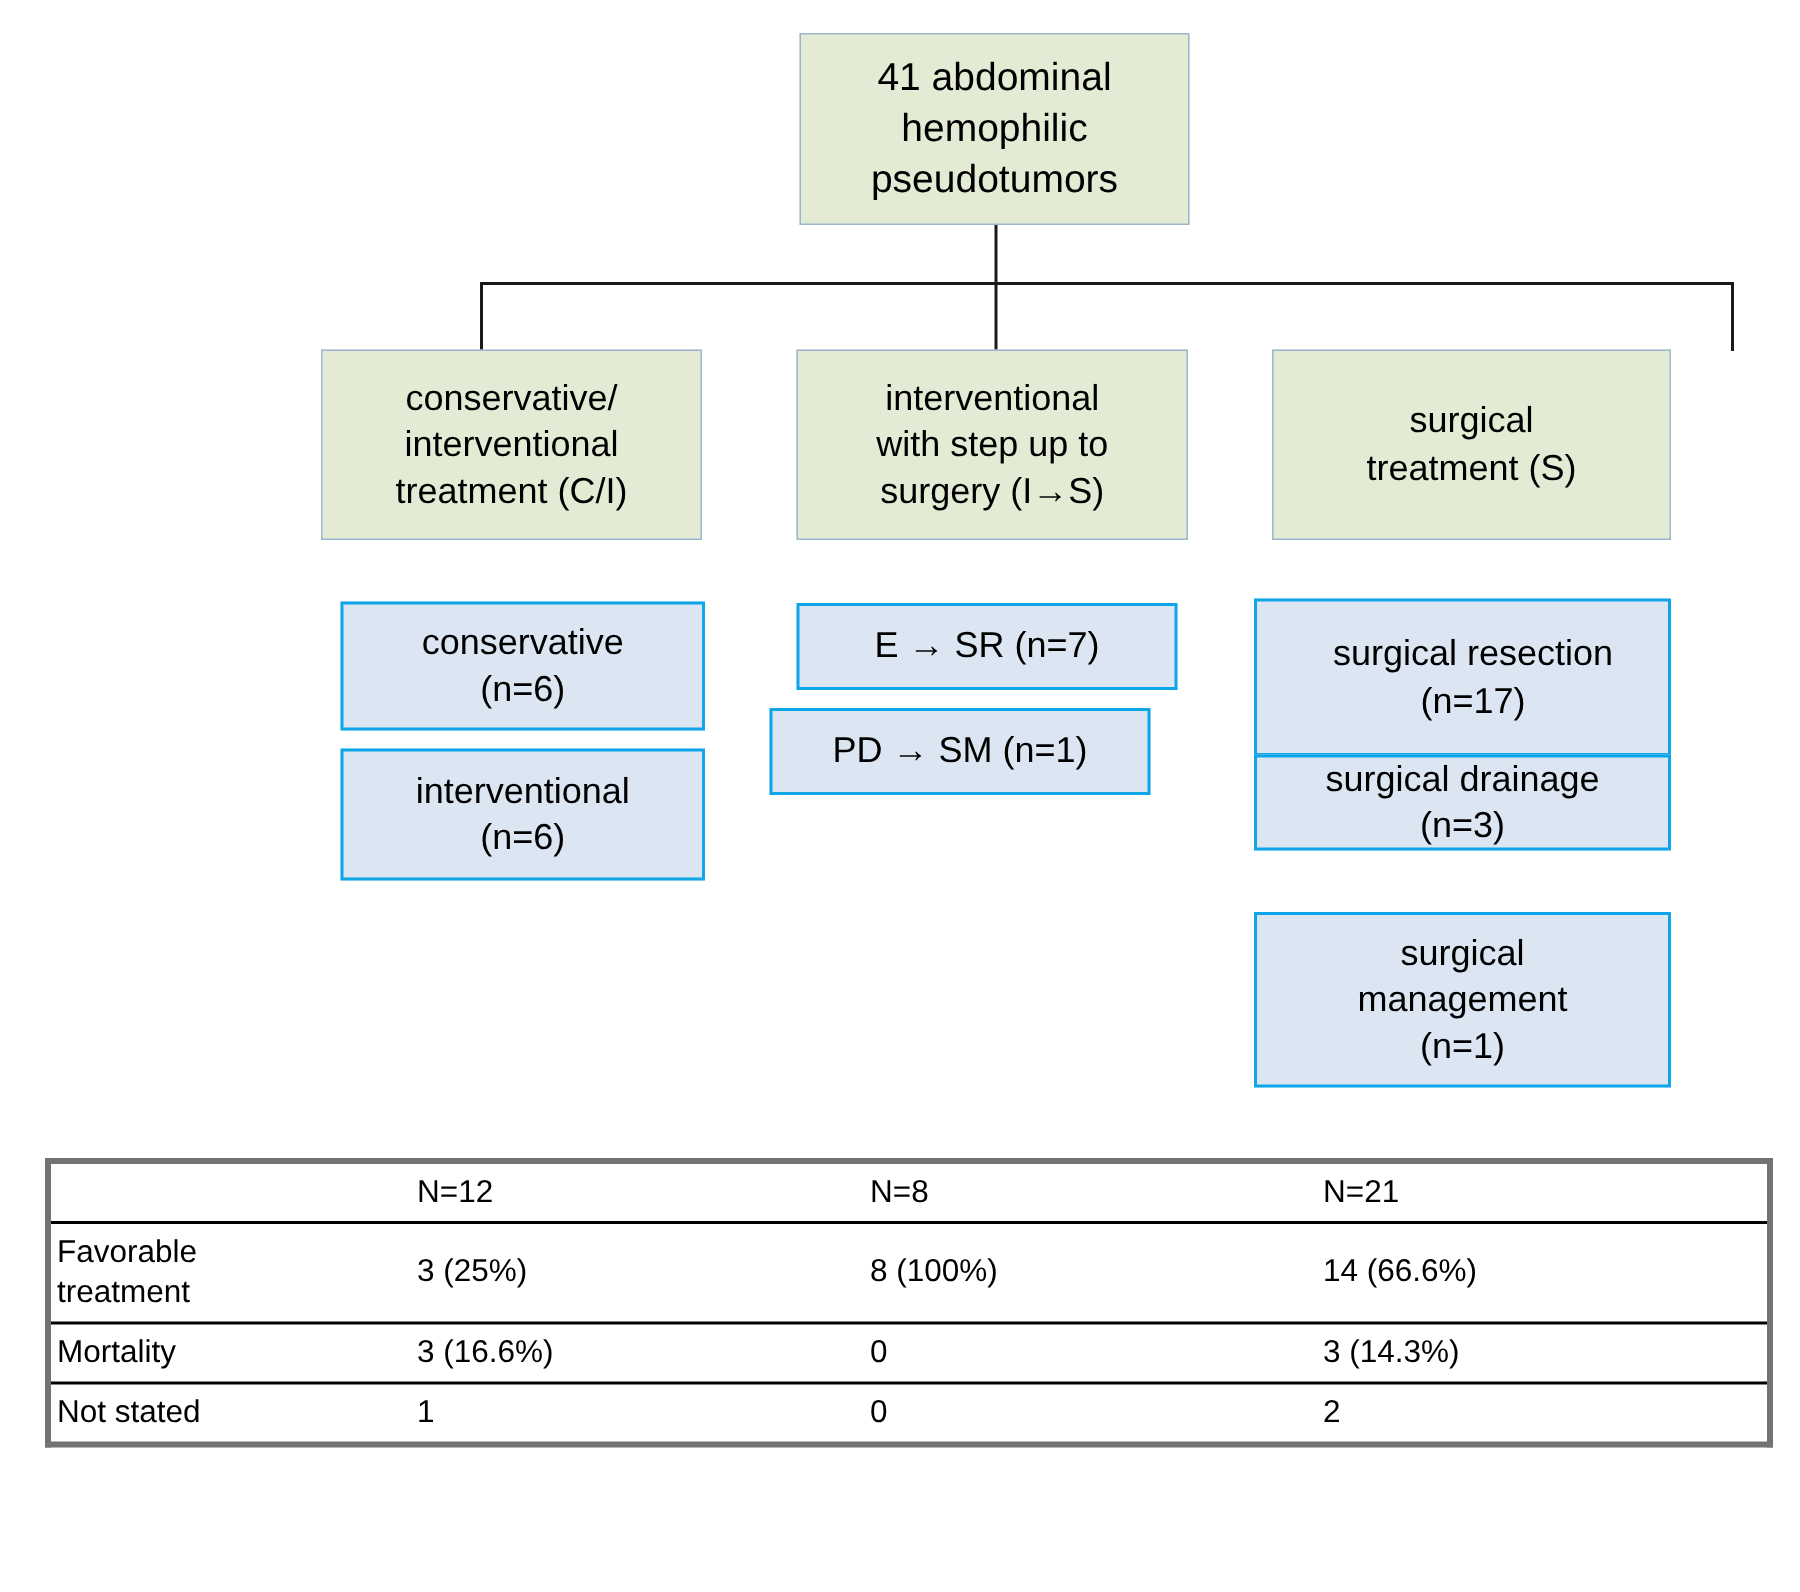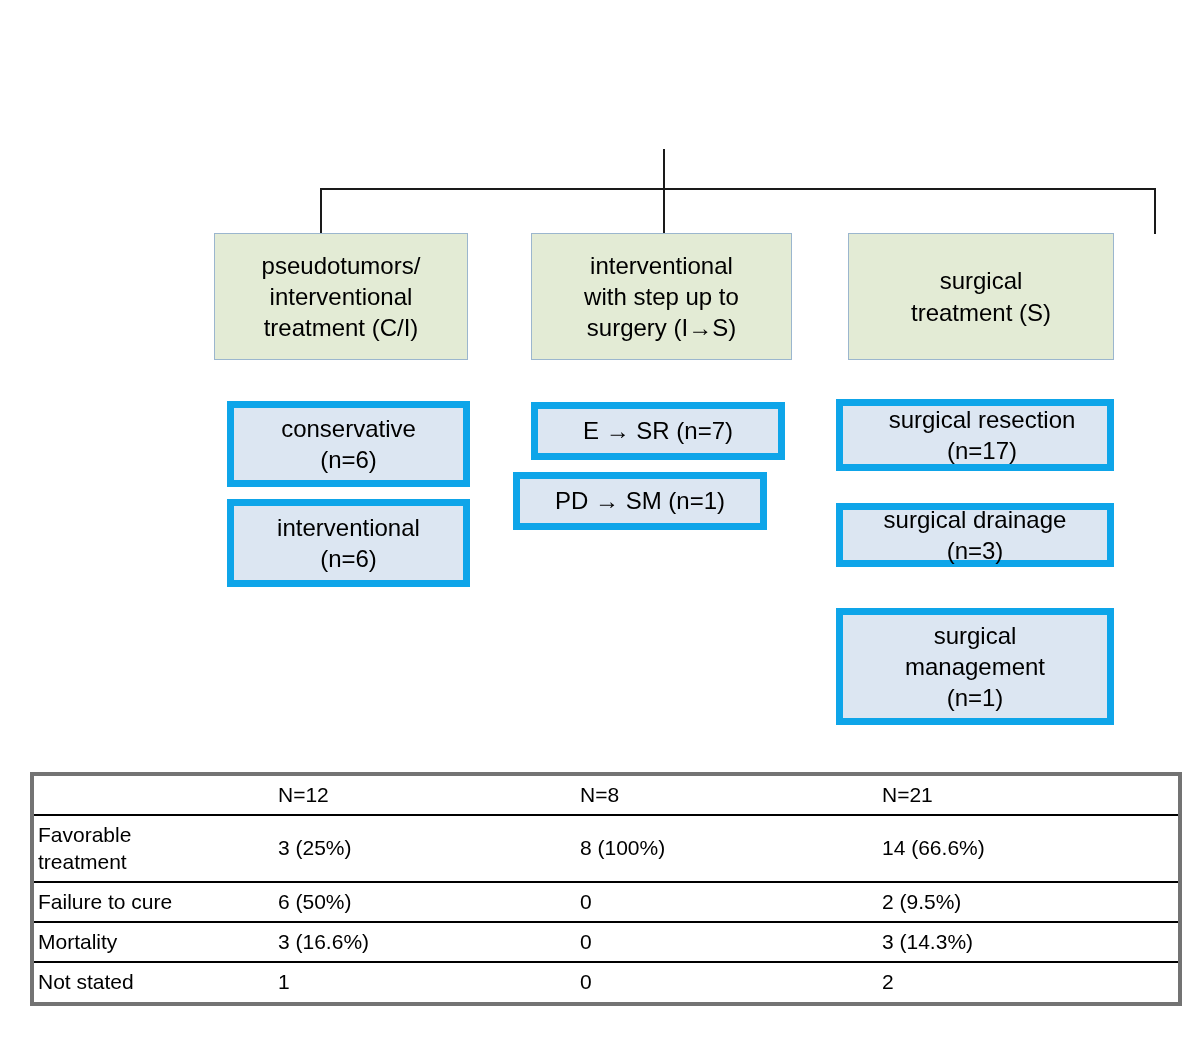--- a/index.html
+++ b/index.html
@@ -30,21 +30,21 @@
     line-height: 1.30;
     white-space: pre-line;
     padding: 2px 6px;
   }
   .node.green {
     background: #E3EBD5;
     border: 1px solid #9BB6CE;
   }
   .node.blue {
     background: #DCE6F2;
-    border: 7px solid #0ea5e9;
+    border: 2px solid #0ea5e9;
   }
   .node-label {
     display: block;
     white-space: pre-line;
   }
 
   
   .line {
     position: absolute;
     background: #1a1a1a;
@@ -79,23 +79,28 @@
 <body>
 
 <div id="canvas">
 
   <div class="line v" style="left:663px; top:149px; height:40px;"></div>
   <div class="line h" style="left:320px; top:188px; width:835px;"></div>
   <div class="line v" style="left:320px; top:188px; height:46px;"></div>
   <div class="line v" style="left:663px; top:188px; height:46px;"></div>
   <div class="line v" style="left:1154px; top:188px; height:46px;"></div>
 
+  <div class="node green" style="left:533px; top:22px; width:260px; height:128px; font-size:26px;">
+    <span class="node-label">41 abdominal
+hemophilic
+pseudotumors</span>
+  </div>
 
   <div class="node green" style="left:214px; top:233px; width:254px; height:127px; font-size:24px;">
-    <span class="node-label">pseudotumors/
+    <span class="node-label">conservative/
 interventional
 treatment (C/I)</span>
   </div>
 
   <div class="node green" style="left:531px; top:233px; width:261px; height:127px; font-size:24px;">
     <span class="node-label">interventional
 with step up to
 surgery (I→S)</span>
   </div>
 
@@ -113,21 +118,21 @@
 (n=6)</span>
   </div>
 
   <div class="node blue" style="left:531px; top:402px; width:254px; height:58px; font-size:24px;">
     <span class="node-label">E → SR (n=7)</span>
   </div>
   <div class="node blue" style="left:513px; top:472px; width:254px; height:58px; font-size:24px;">
     <span class="node-label">PD → SM (n=1)</span>
   </div>
 
-  <div class="node blue" style="left:836px; top:399px; width:278px; height:72px; font-size:24px;padding-left:20px;">
+  <div class="node blue" style="left:836px; top:399px; width:278px; height:105px; font-size:24px;padding-left:20px;">
     <span class="node-label">surgical resection
 (n=17)</span>
   </div>
   <div class="node blue" style="left:836px; top:503px; width:278px; height:64px; font-size:24px;">
     <span class="node-label">surgical drainage
 (n=3)</span>
   </div>
   <div class="node blue" style="left:836px; top:608px; width:278px; height:117px; font-size:24px;">
     <span class="node-label">surgical
 management
@@ -149,26 +154,20 @@
         <td class="hdr-cell">N=21</td>
       </tr>
       <tr>
         <td style="white-space:pre-line;">Favorable
 treatment</td>
         <td>3 (25%)</td>
         <td>8 (100%)</td>
         <td>14 (66.6%)</td>
       </tr>
       <tr>
-        <td>Failure to cure</td>
-        <td>6 (50%)</td>
-        <td>0</td>
-        <td>2 (9.5%)</td>
-      </tr>
-      <tr>
         <td>Mortality</td>
         <td>3 (16.6%)</td>
         <td>0</td>
         <td>3 (14.3%)</td>
       </tr>
       <tr>
         <td>Not stated</td>
         <td>1</td>
         <td>0</td>
         <td>2</td>

